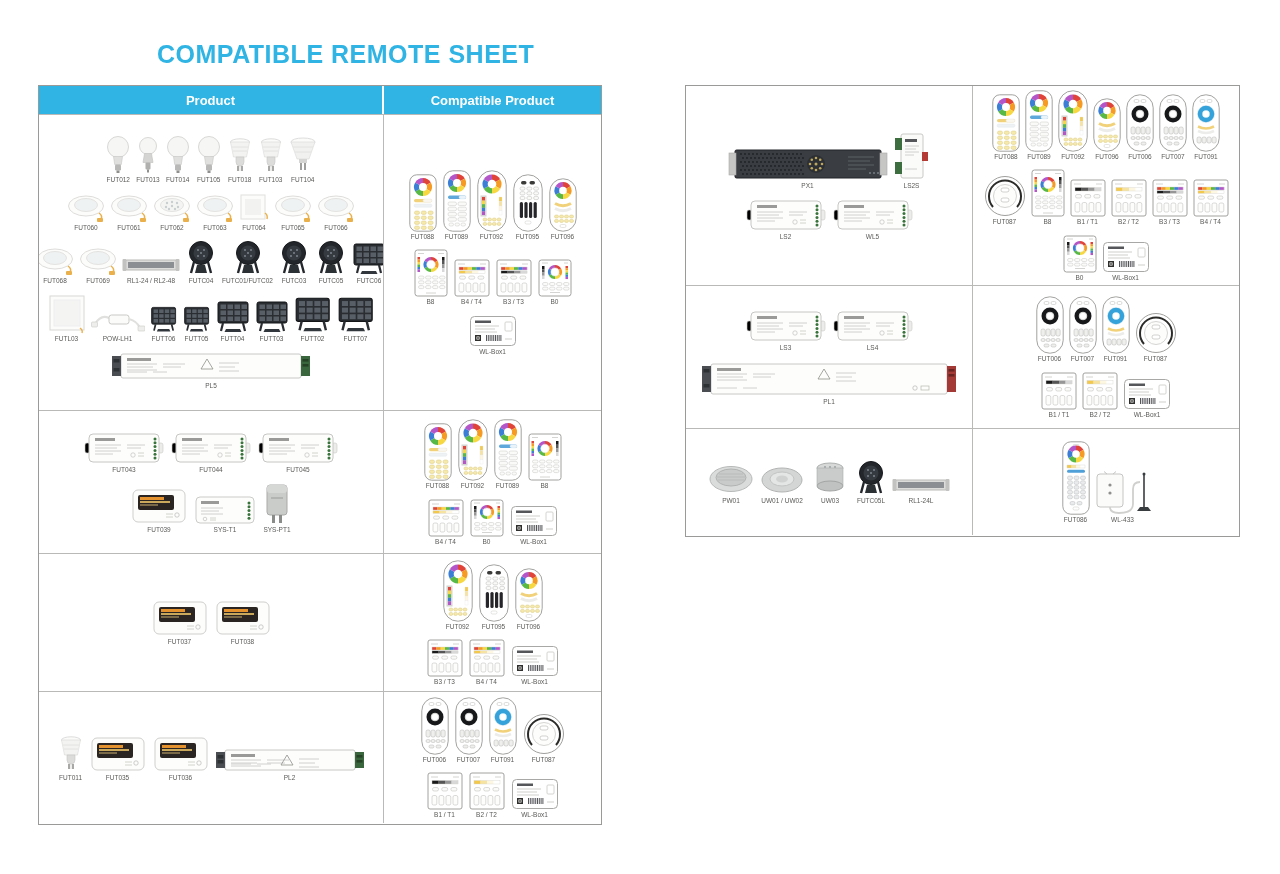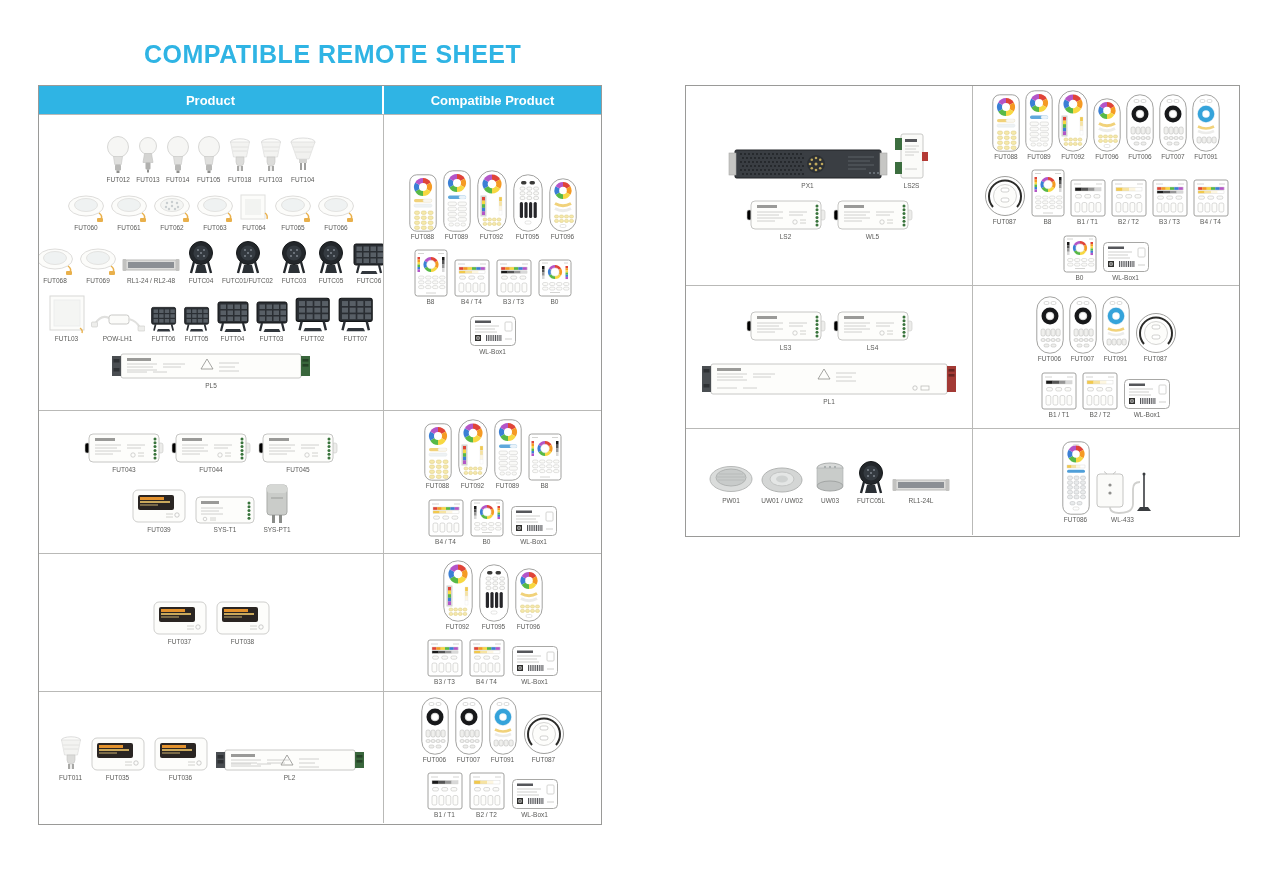--- a/index.html
+++ b/index.html
@@ -1,18 +1,18 @@
 <!DOCTYPE html>
 <html style="--accent: #2fb4e4;"><head>
 <meta charset="utf-8">
 <style>
   html,body{margin:0;padding:0;}
   body{width:1280px;height:874px;background:#fff;position:relative;overflow:hidden;
        font-family:"Liberation Sans", sans-serif;}
-  .title{position:absolute;left:144px;top:40px;font-size:25px;font-weight:bold;
+  .title{position:absolute;left:157px;top:40px;font-size:25px;font-weight:bold;
          color:var(--accent,#31b2e2);letter-spacing:0.5px;}
   .tbl{position:absolute;border:1px solid #9a9a98;box-sizing:border-box;background:#fff;}
   #left-table{left:38px;top:85px;width:564px;height:740px;}
   #right-table{left:685px;top:85px;width:555px;height:452px;}
   .hdr{display:flex;height:28px;background:var(--accent,#31b2e2);}
   .hdr-cell{display:flex;align-items:center;justify-content:center;color:#fff;
             font-weight:bold;font-size:13px;}
   .hdr-cell.product{width:345px;border-right:2px solid #fff;box-sizing:border-box;}
   .hdr-cell.remote{flex:1;}
   .row{display:flex;border-top:1px solid #b9b9b7;box-sizing:border-box;}

